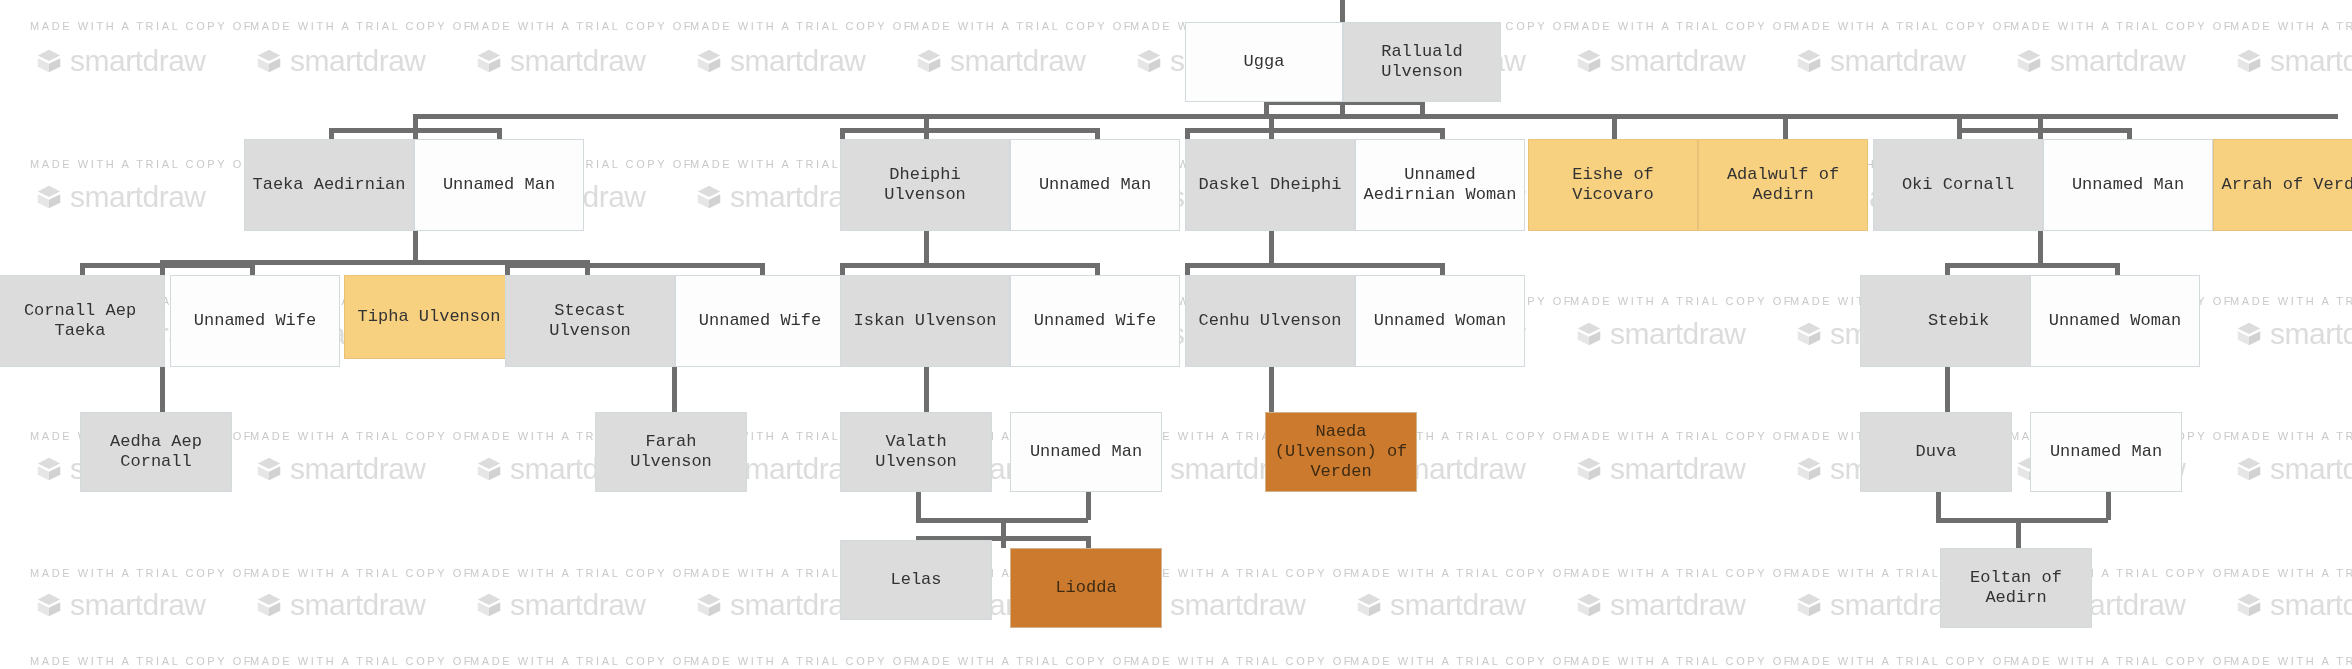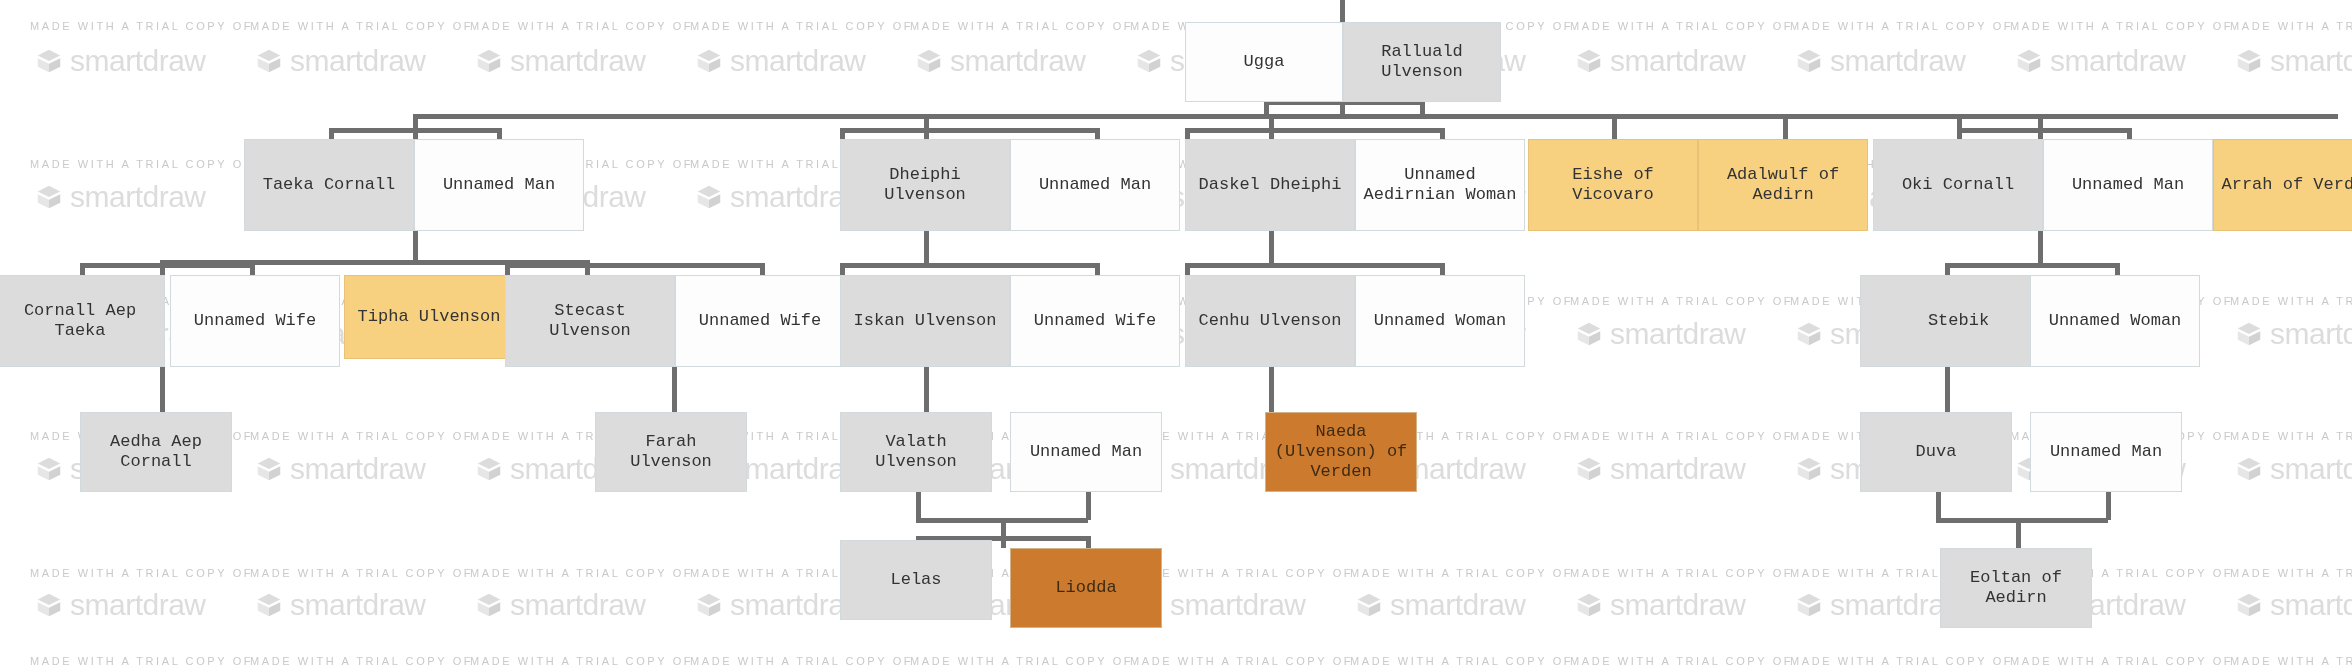--- a/index.html
+++ b/index.html
@@ -695,21 +695,21 @@
     </div>
 
   <div id="node-layer">
       <div class="node white" style="left: 1185px; top: 22px; width: 158px; height: 80px;">
         <span class="label">Ugga</span>
       </div>
       <div class="node grey" style="left: 1343px; top: 22px; width: 158px; height: 80px;">
         <span class="label">Ralluald Ulvenson</span>
       </div>
       <div class="node grey" style="left: 244px; top: 139px; width: 170px; height: 92px;">
-        <span class="label">Taeka Cornall</span>
+        <span class="label">Taeka Aedirnian</span>
       </div>
       <div class="node white" style="left: 414px; top: 139px; width: 170px; height: 92px;">
         <span class="label">Unnamed Man</span>
       </div>
       <div class="node grey" style="left: 840px; top: 139px; width: 170px; height: 92px;">
         <span class="label">Dheiphi Ulvenson</span>
       </div>
       <div class="node white" style="left: 1010px; top: 139px; width: 170px; height: 92px;">
         <span class="label">Unnamed Man</span>
       </div>

